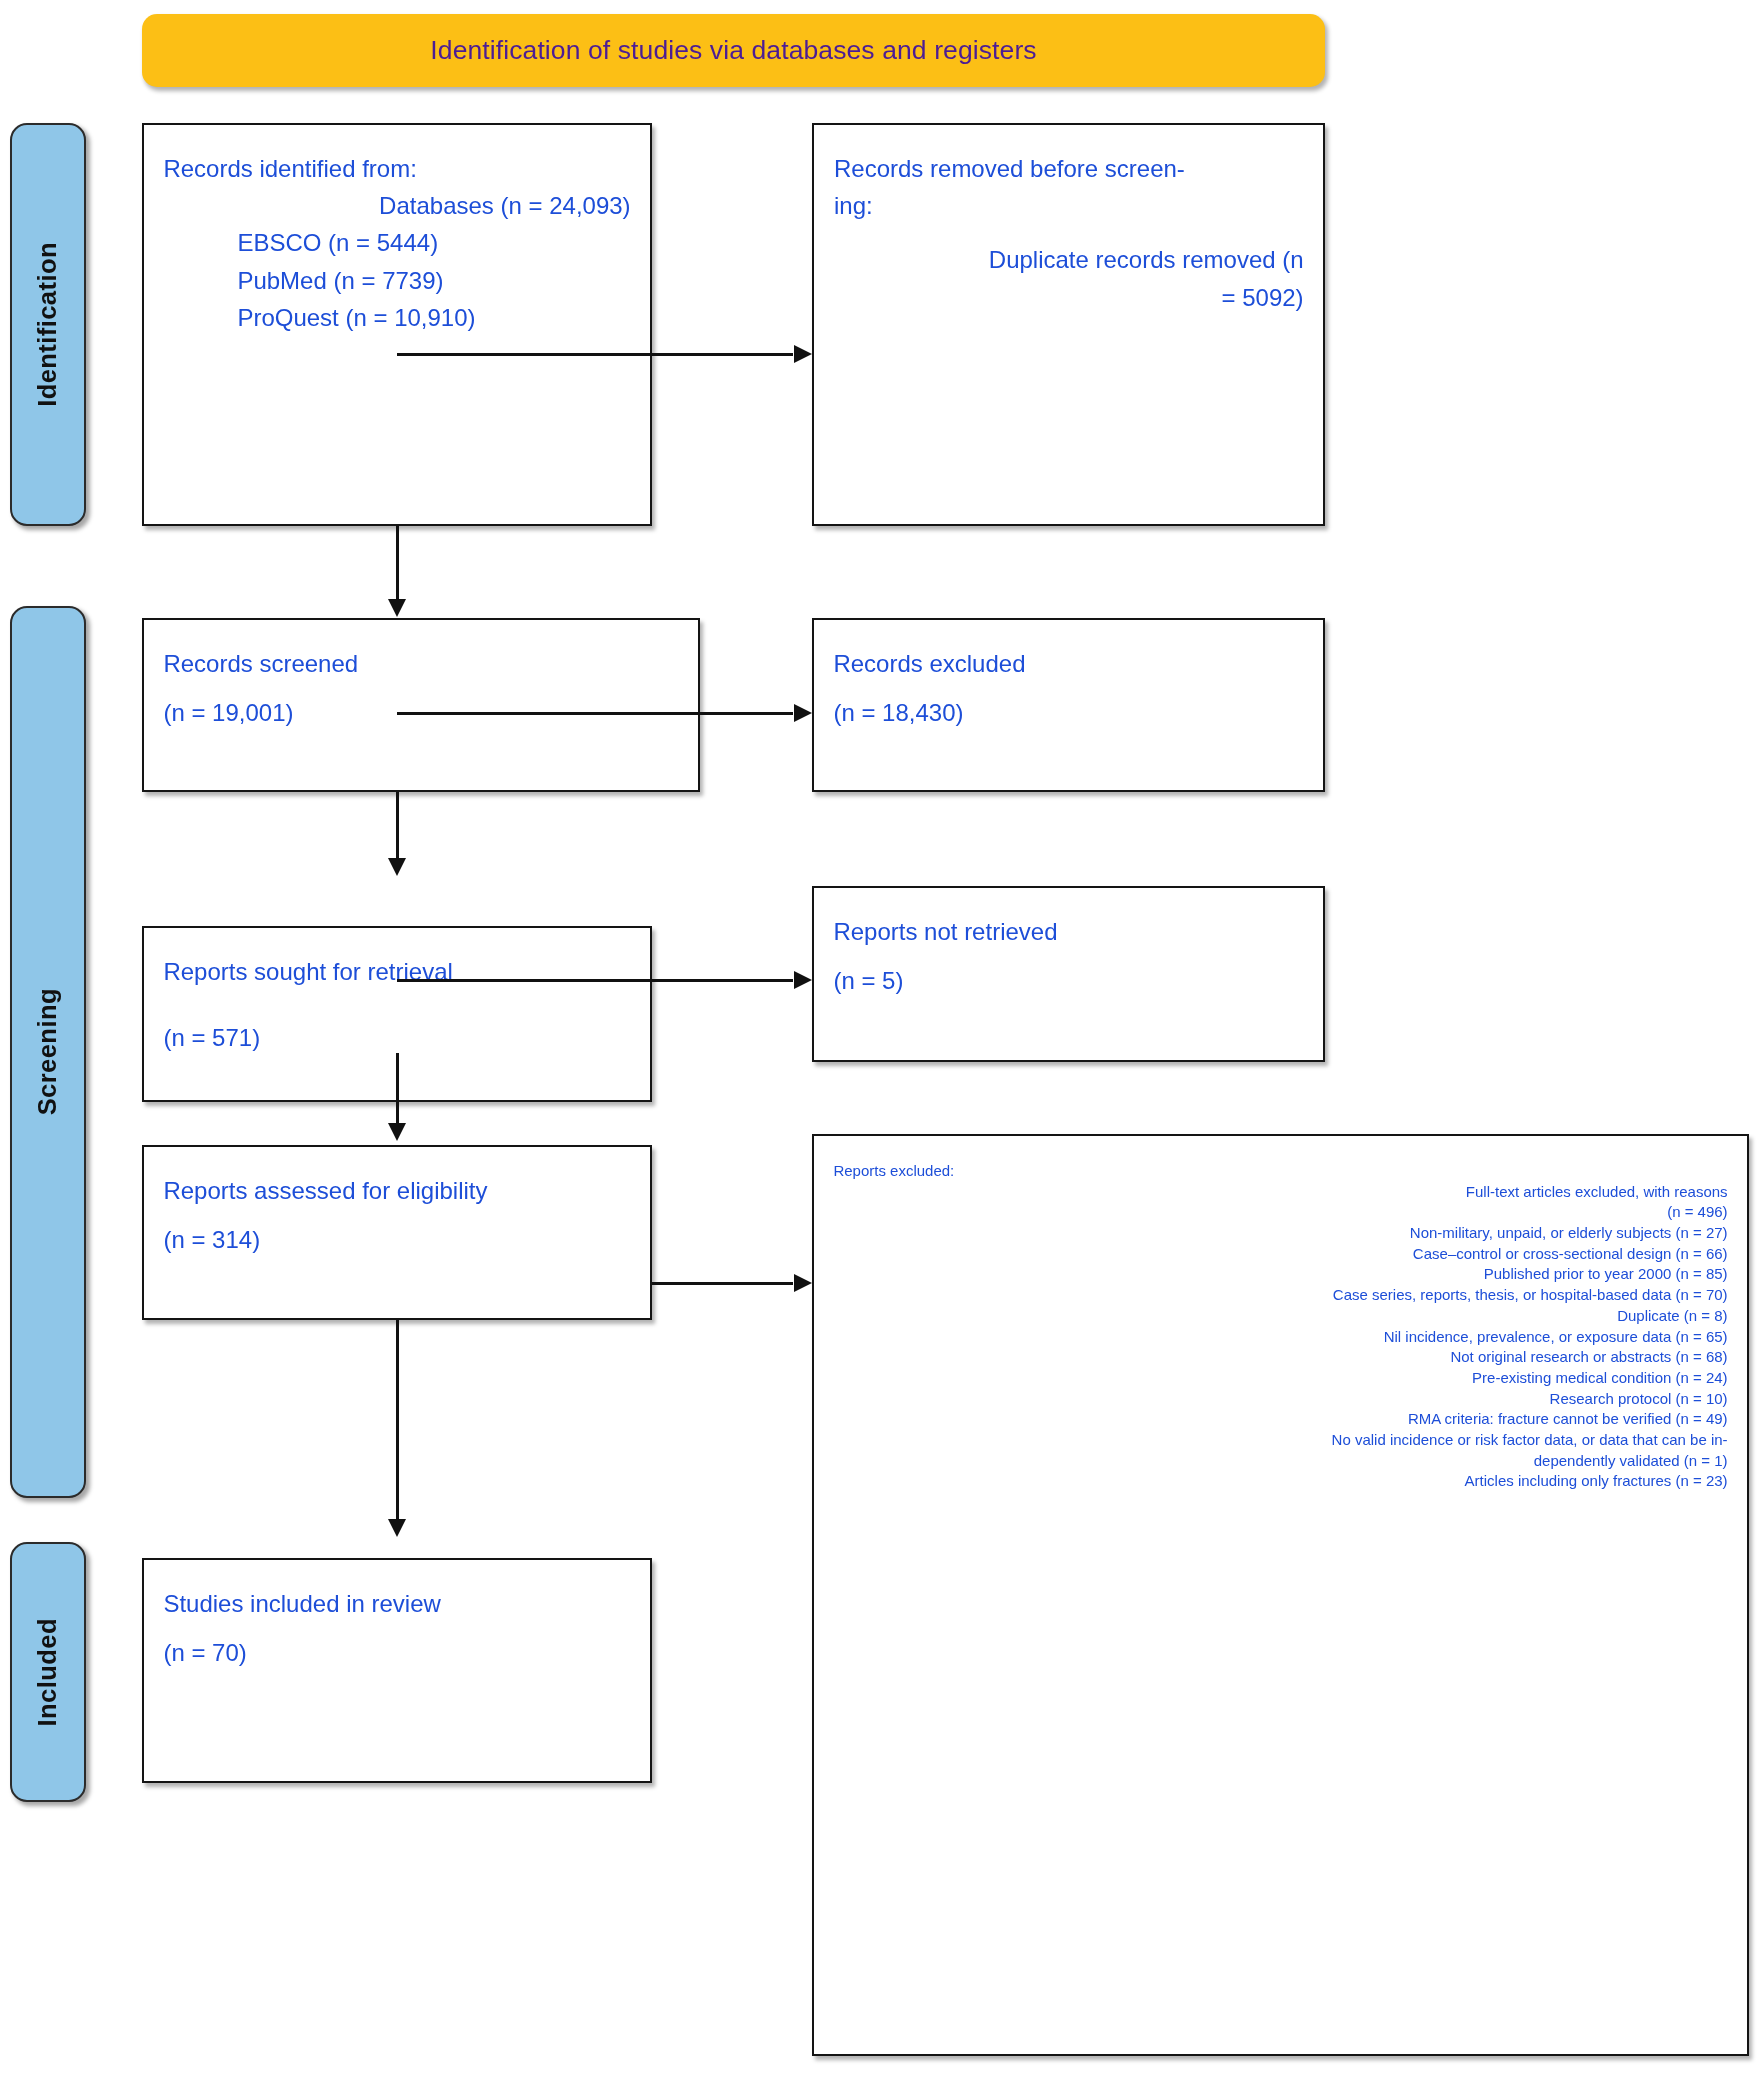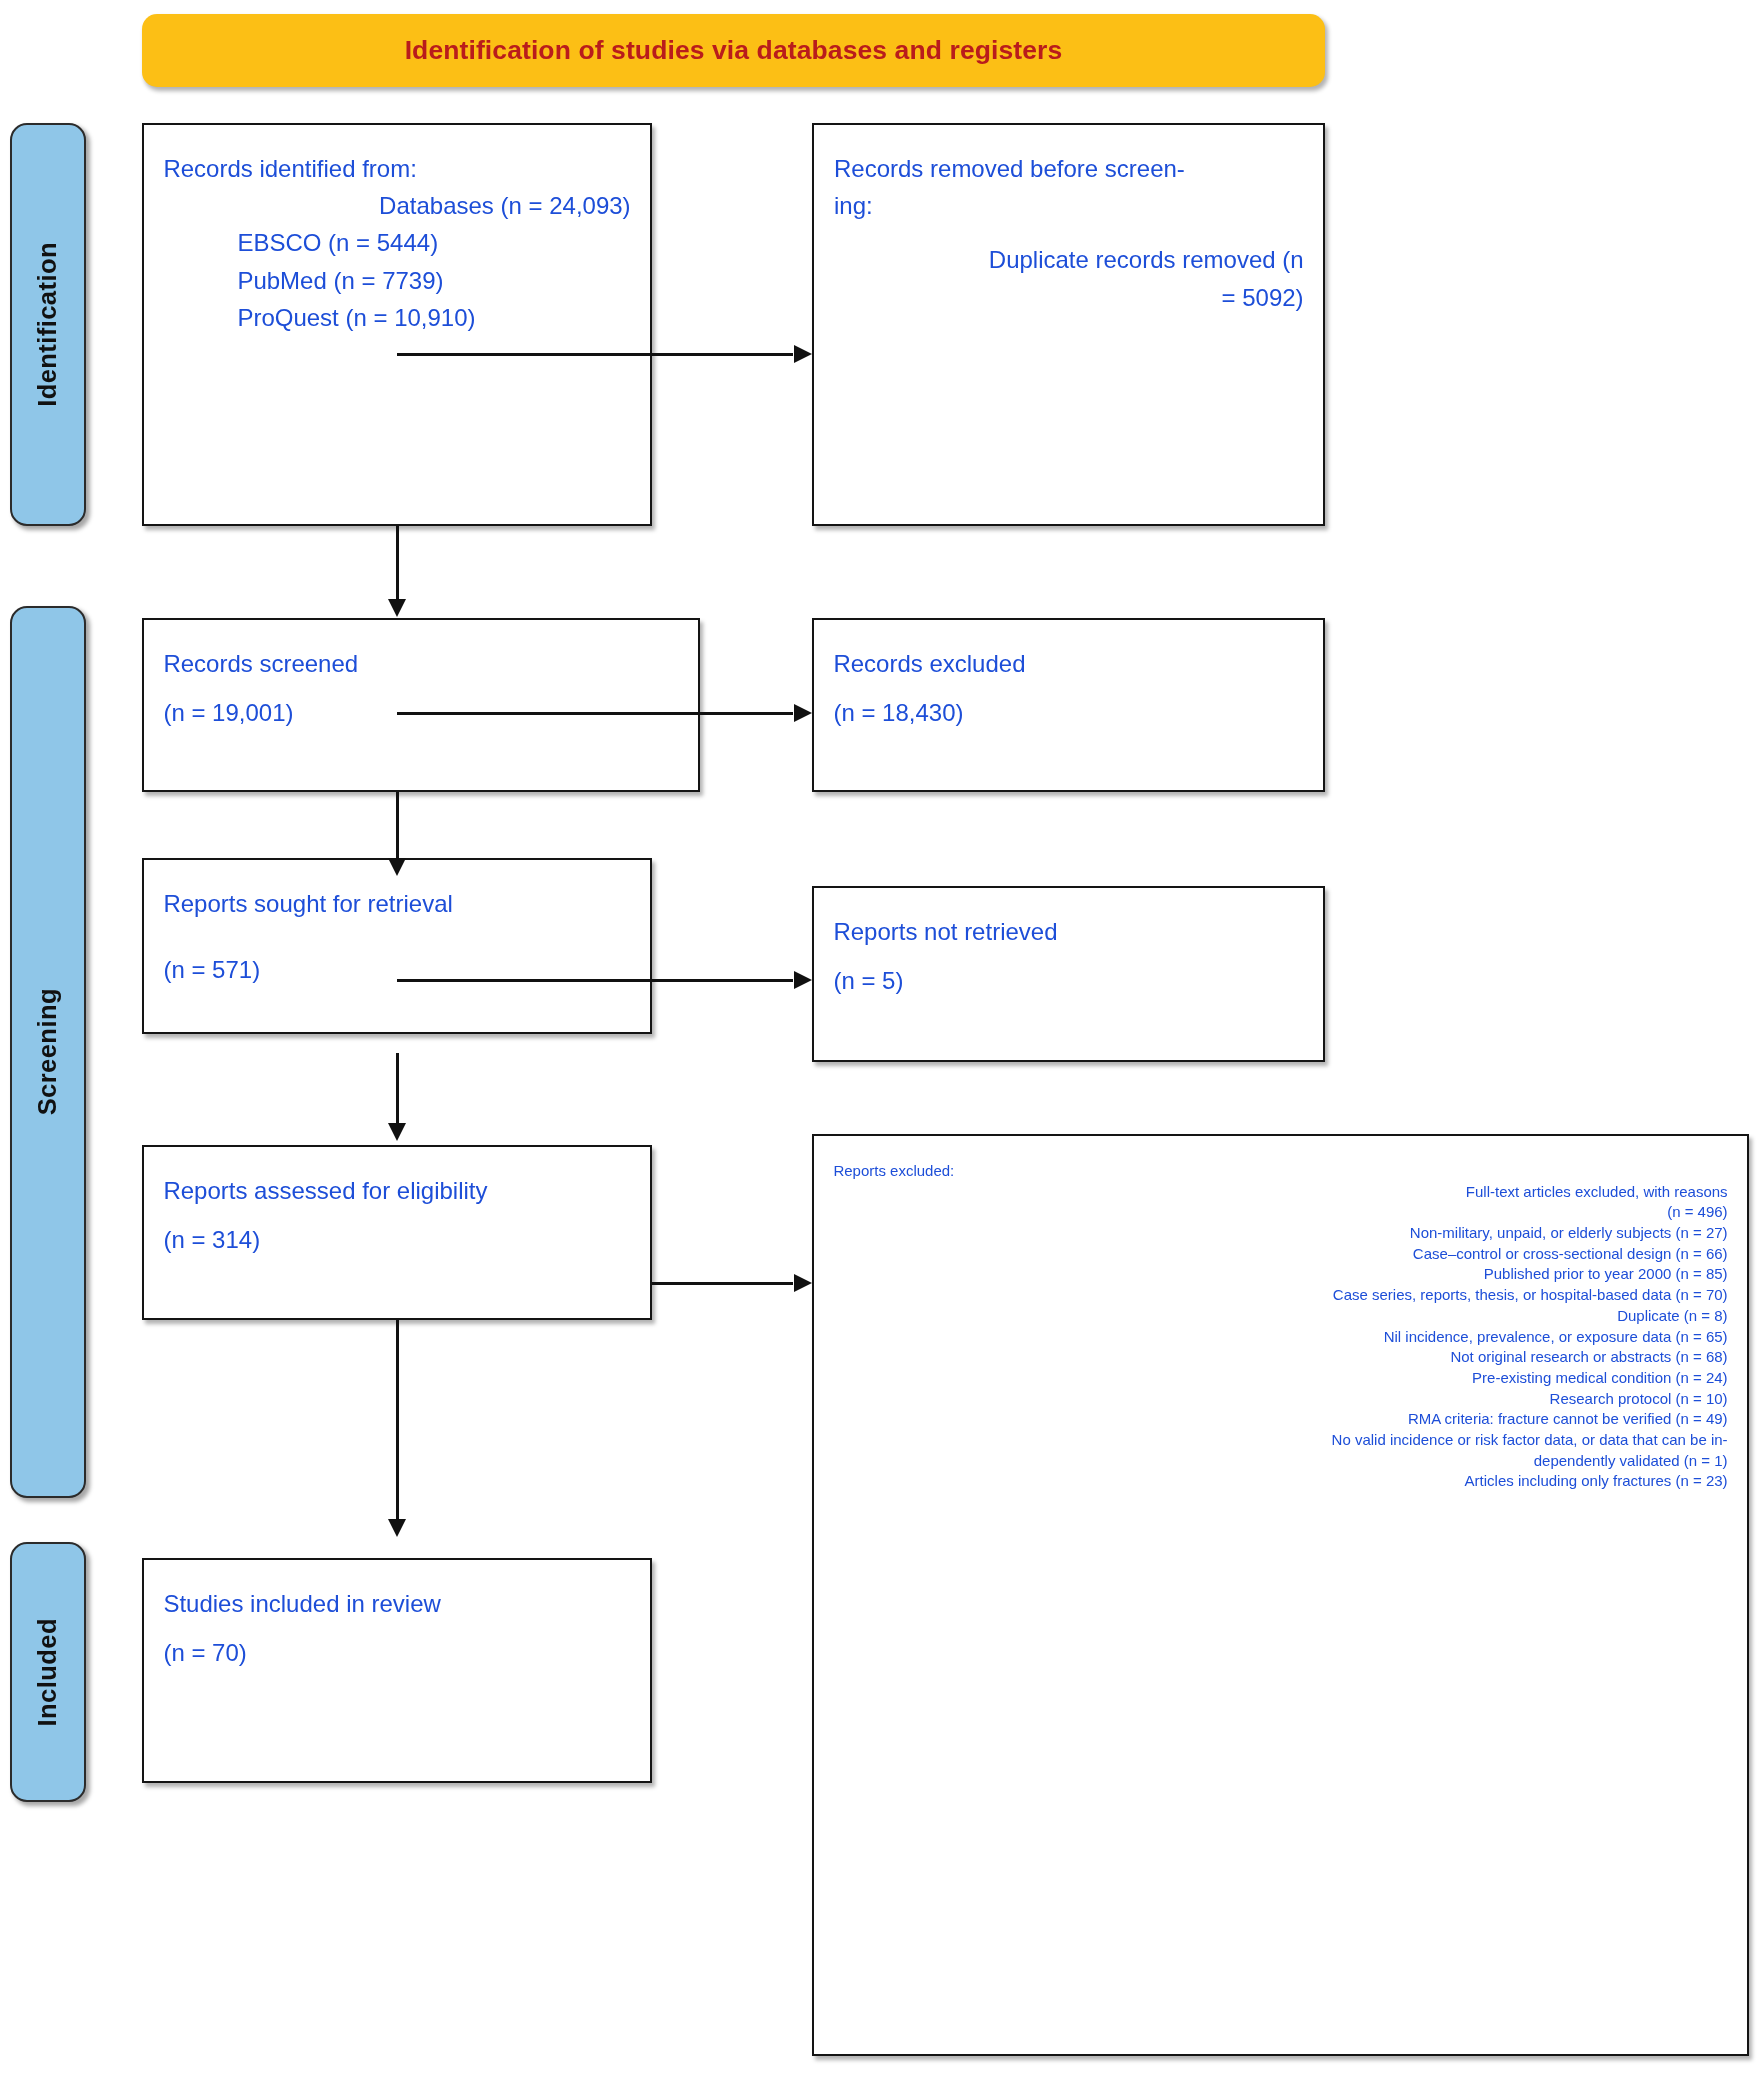--- a/index.html
+++ b/index.html
@@ -27,22 +27,22 @@
     height: 73px;
     background: #FCBF15;
     border-radius: 15px;
     box-shadow: 2.6px 3.1px 4px rgba(0,0,0,0.30);
     display: flex;
     align-items: center;
     justify-content: center;
   }
   .stage-header-text {
     font-size: 26.5px;
-    font-weight: bold;
-    color: #b91c1c;
+    font-weight: normal;
+    color: #4c1d95;
     letter-spacing: 0.1px;
     text-align: center;
   }
 
   
   .phase-bar {
     position: absolute;
     left: 9.7px;
     width: 76px;
     background: #8FC6E8;
@@ -83,21 +83,21 @@
     white-space: nowrap;
   }
   .flow-box .indent1 { padding-left: 34px; text-align: right; }
   .flow-box .indent2 { padding-left: 74px; }
 
   
   #box-records-identified { left: 142px;  top: 123px;  width: 510px; height: 403px; }
   #box-records-removed    { left: 812px; top: 123px;  width: 513px; height: 403px; padding-left: 20px; }
   #box-records-screened   { left: 142px;  top: 618px; width: 558px; height: 174px; }
   #box-records-excluded   { left: 812px; top: 618px; width: 513px; height: 174px; }
-  #box-reports-sought     { left: 142px;  top: 858px; width: 510px; height: 176px; }
+  #box-reports-sought     { left: 142px;  top: 926px; width: 510px; height: 176px; }
   #box-reports-not-retr   { left: 812px; top: 886px; width: 513px; height: 176px; }
   #box-reports-assessed   { left: 142px;  top: 1145px; width: 510px; height: 175px; }
   #box-reports-excluded   { left: 812px; top: 1134px; width: 937px; height: 922px; }
   #box-studies-included   { left: 142px;  top: 1558px; width: 510px; height: 225px; }
 
   #box-reports-excluded .line { font-size: 15px; line-height: 1.38; }
 
   
   .conn-v {
     position: absolute;

